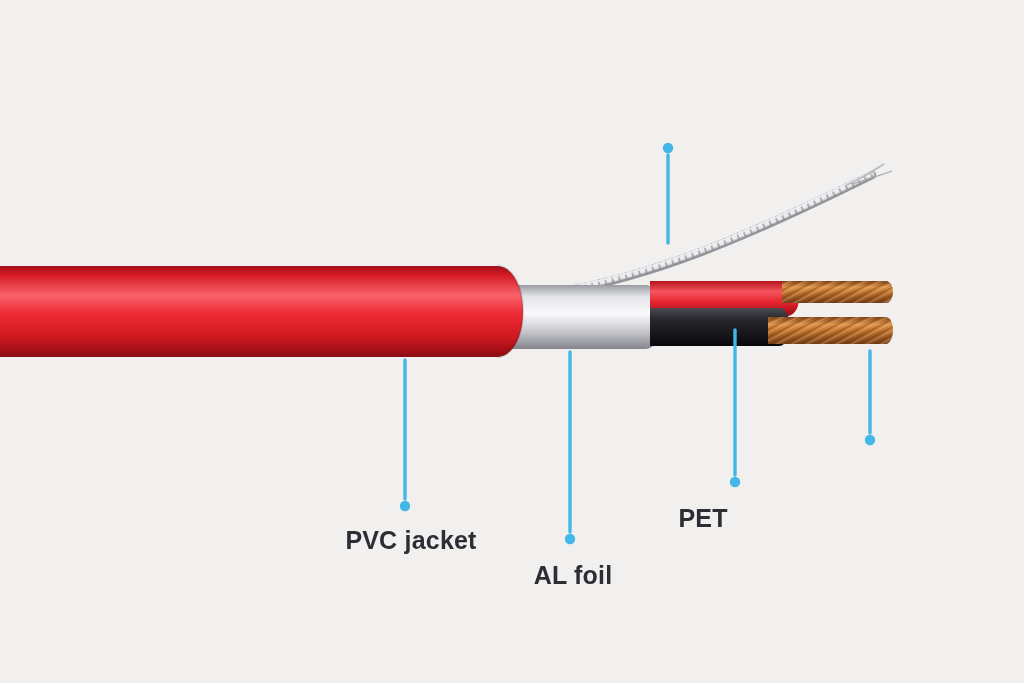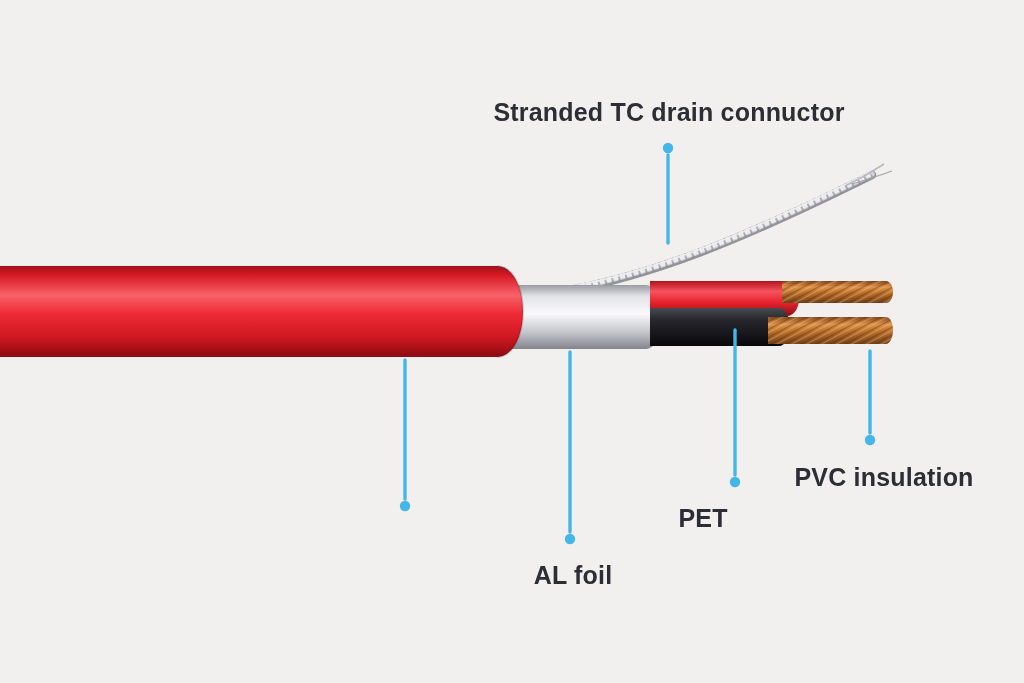--- a/index.html
+++ b/index.html
@@ -114,22 +114,21 @@
       <circle cx="570" cy="539" r="5.2" fill="#43b7e8"></circle>
 
       <line x1="735" y1="330" x2="735" y2="475" stroke-width="3.4" stroke="#43b7e8"></line>
       <circle cx="735" cy="482" r="5.2" fill="#43b7e8"></circle>
 
       <line x1="870" y1="351" x2="870" y2="433" stroke-width="3.4" stroke="#43b7e8"></line>
       <circle cx="870" cy="440" r="5.2" fill="#43b7e8"></circle>
     </g>
   </svg>
 
-  <div class="label" style="left:669px; top:98px;">Stranded TC drain connuctor</div>
 
+  <div class="label" style="left:411px; top:526px;">PVC jacket</div>
 
   <div class="label" style="left:573px; top:561px;text-align:right;">AL foil</div>
 
   <div class="label" style="left:703px; top:504px;">PET</div>
 
-  <div class="label" style="left:884px; top:463px;">PVC insulation</div>
 
 </div>
 
 </body></html>

